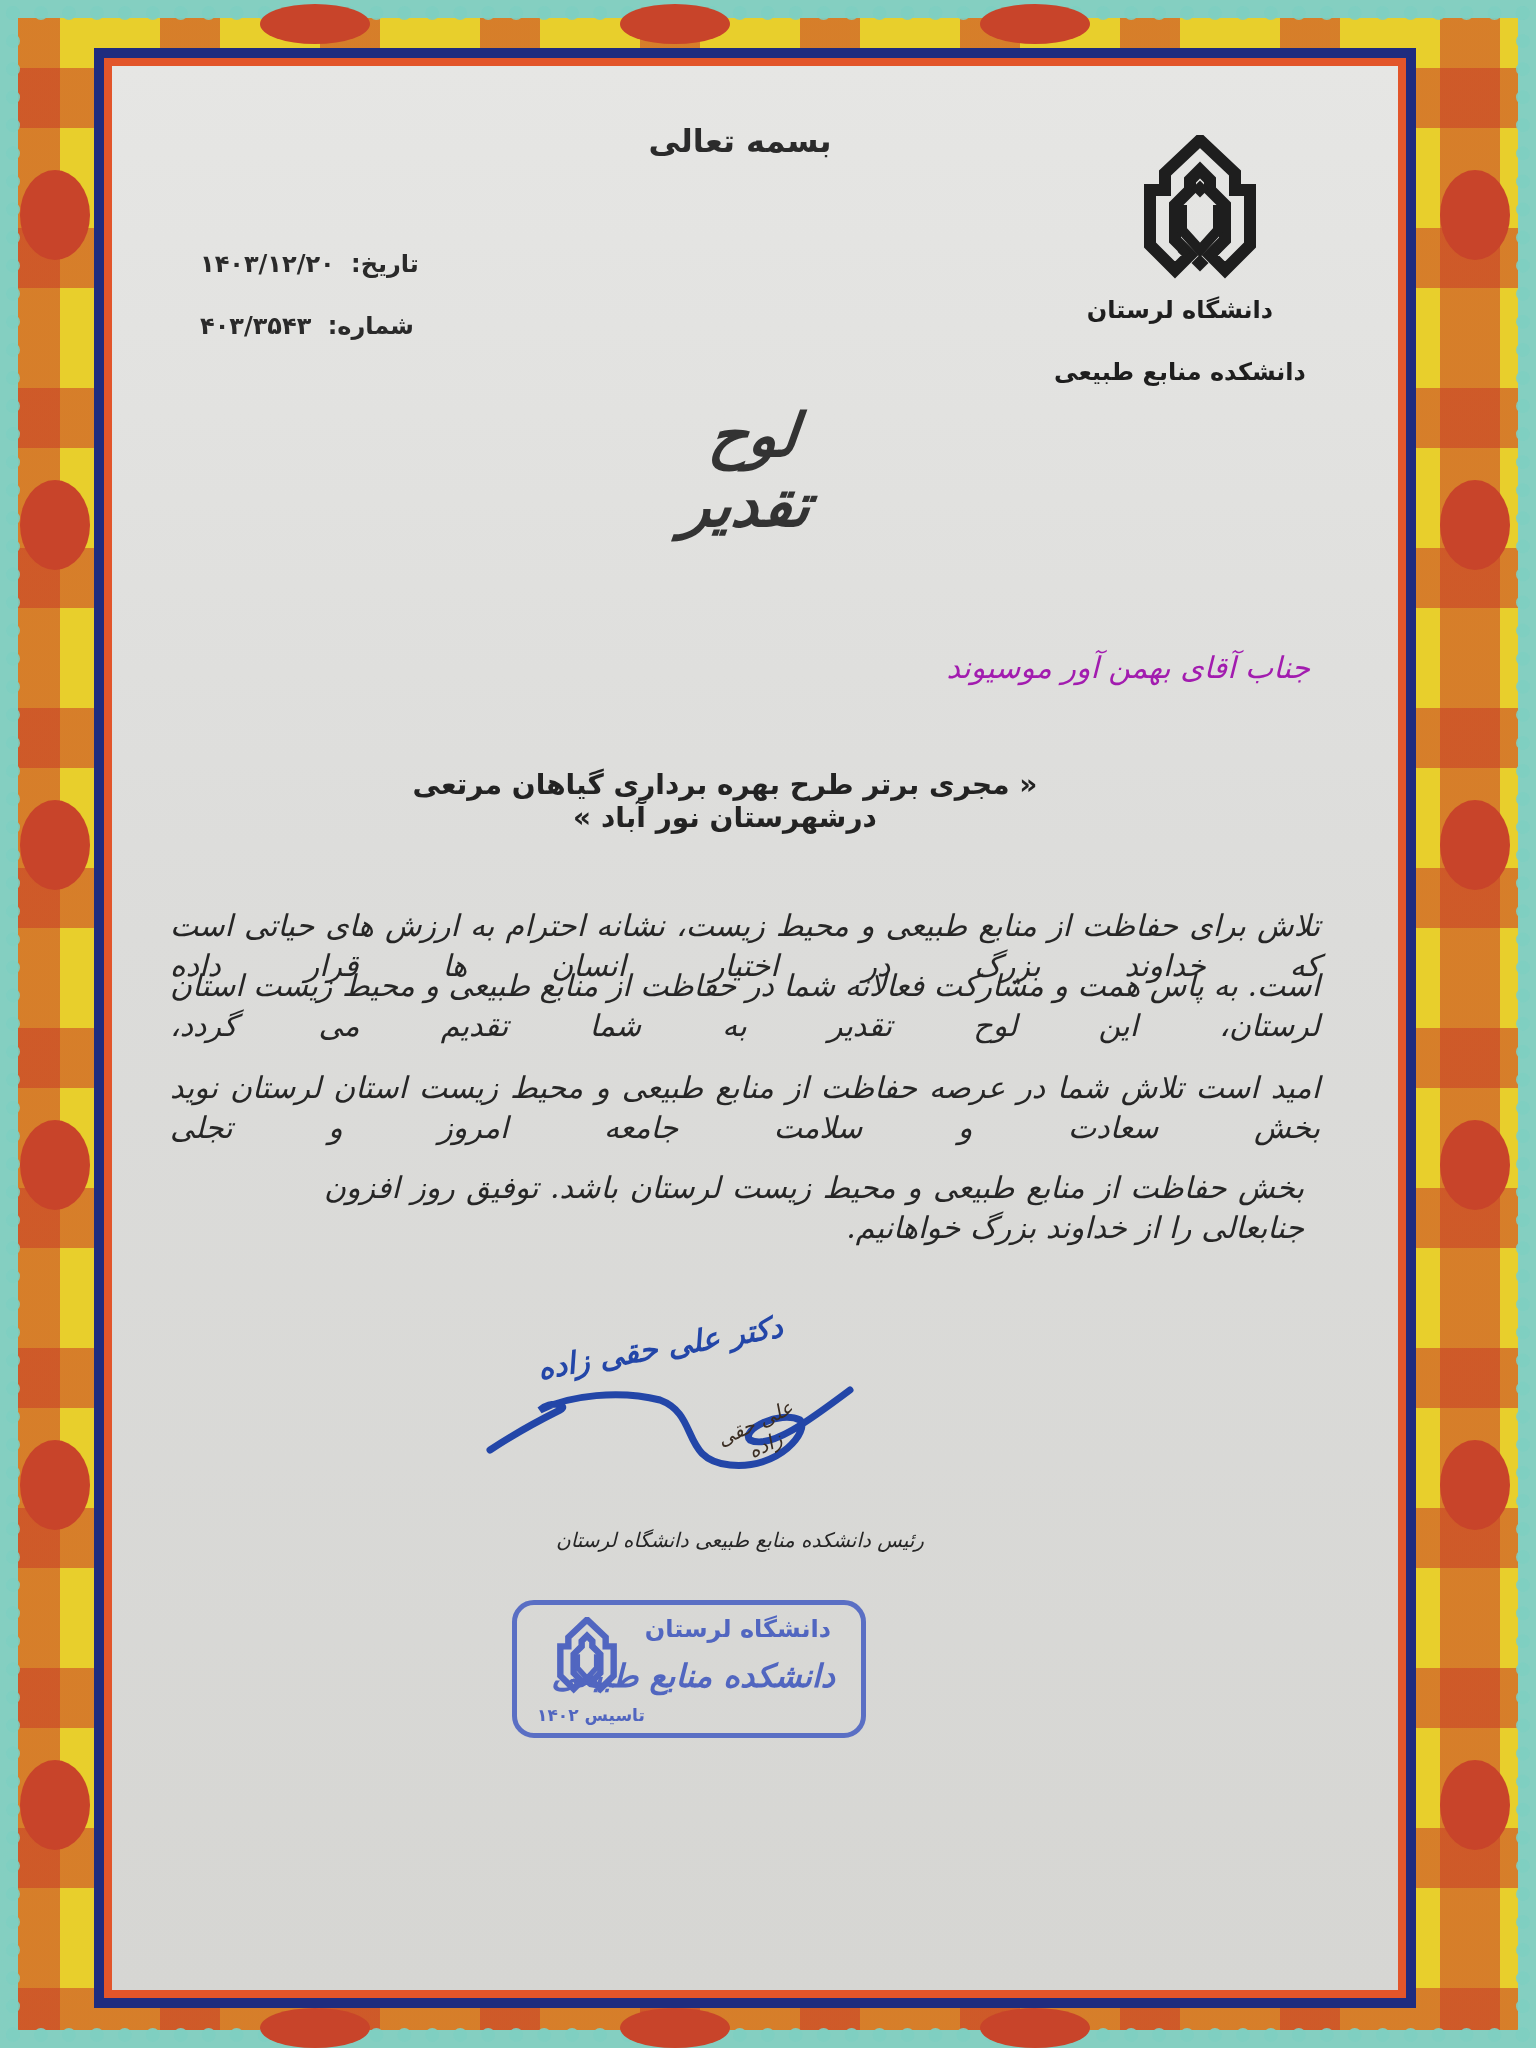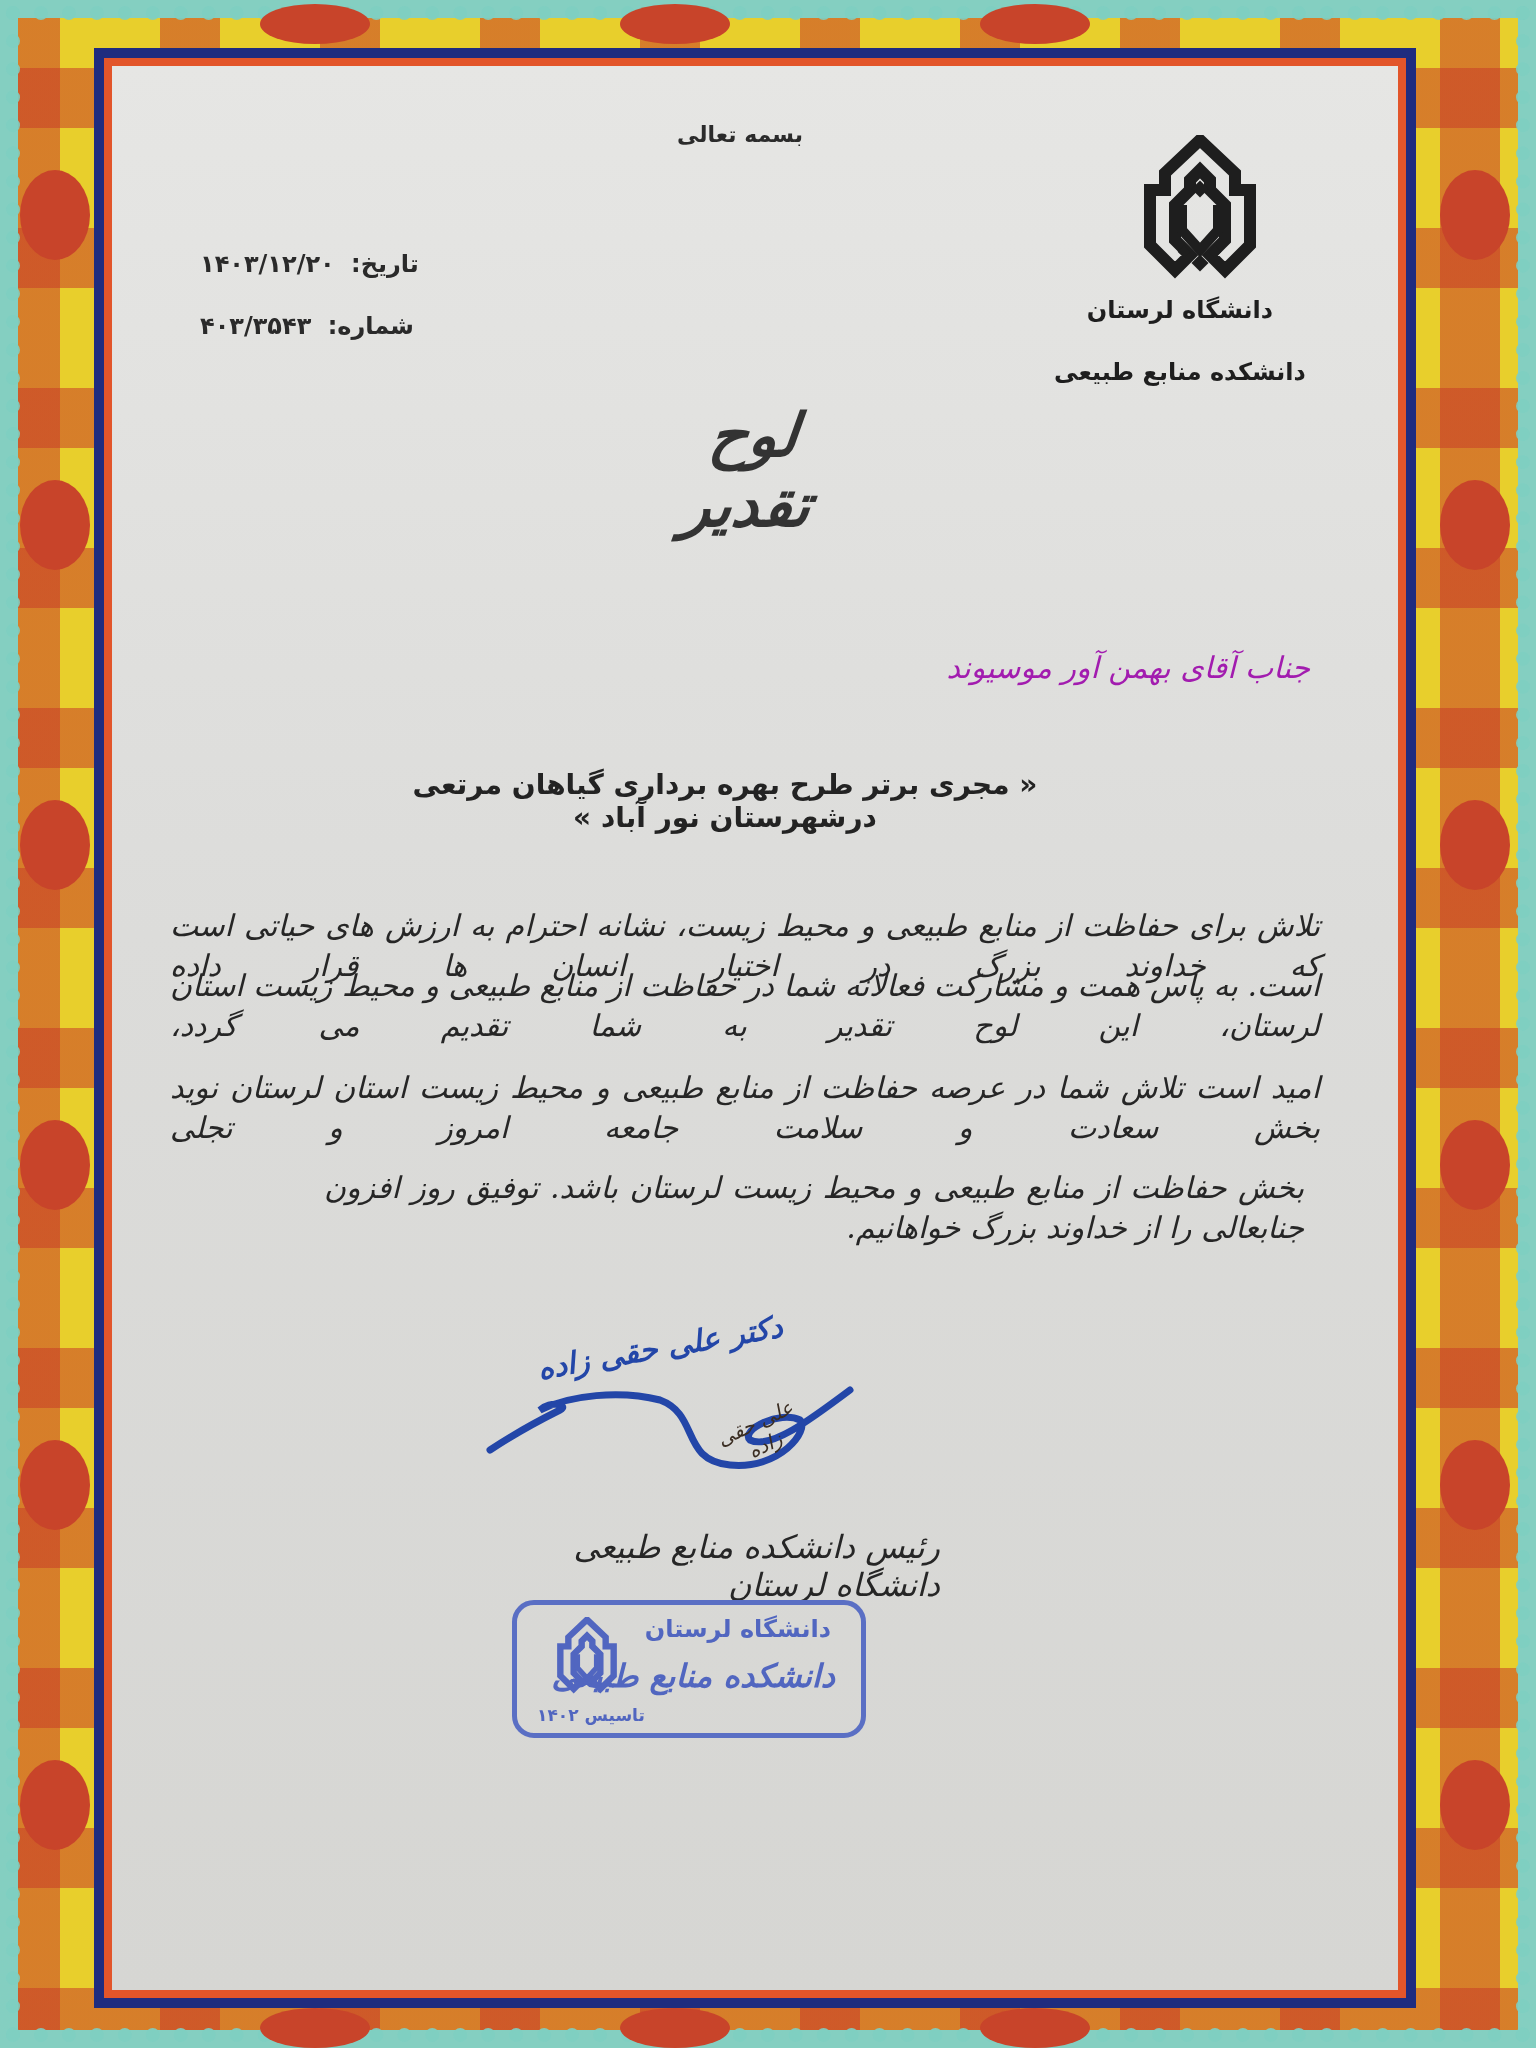--- a/index.html
+++ b/index.html
@@ -39,21 +39,21 @@
     
     .paper {
       position: absolute; left: 112px; top: 66px; width: 1286px; height: 1924px;
       background: linear-gradient(180deg, #e6e6e4 0%, #dcdcda 45%, #d6d6d3 100%);
     }
 
     .rtl { direction: rtl; unicode-bidi: plaintext; }
 
     .bismillah {
       position: absolute; left: 590px; top: 122px; width: 300px;
-      text-align: center; font-size: 22px; font-weight: bold; color: #2b2b2b;
+      text-align: center; font-size: 32px; font-weight: bold; color: #2b2b2b;
       font-family: "DejaVu Sans", sans-serif;
     }
 
     .logo-wrap { position: absolute; left: 1140px; top: 135px; width: 120px; height: 150px; }
 
     .uni-name {
       position: absolute; left: 1080px; top: 296px; width: 200px;
       text-align: center; font-size: 24px; font-weight: bold; color: #1e1e1e;
     }
     .faculty-name {
@@ -96,22 +96,22 @@
       font-size: 30px; color: #2346a8; transform: rotate(-10deg);
     }
     .sig-svg { position: absolute; left: 480px; top: 1370px; width: 380px; height: 110px; }
     .sig-name-ink {
       position: absolute; left: 700px; top: 1410px; width: 120px; text-align: center;
       font-family: "DejaVu Serif", serif; font-style: italic; font-size: 20px; color: #3a2d22;
       transform: rotate(-25deg);
     }
 
     .signer-role {
-      position: absolute; left: 540px; top: 1528px; width: 400px; 
-      font-family: "DejaVu Serif", serif; font-style: italic; font-size: 32px; color: #262626;
+      position: absolute; left: 540px; top: 1528px; width: 400px; text-align: center;
+      font-family: "DejaVu Serif", serif; font-style: italic; font-size: 20px; color: #262626;
     }
 
     .stamp {
       position: absolute; left: 512px; top: 1600px; width: 354px; height: 138px;
       border: 5px solid #5a6fc4; border-radius: 22px; color: #5166c0;
     }
     .stamp-uni { position: absolute; right: 30px; top: 10px; font-size: 24px; font-weight: bold; }
     .stamp-fac {
       position: absolute; right: 26px; top: 52px; font-family: "DejaVu Serif", serif;
       font-style: italic; font-weight: bold; font-size: 32px;

